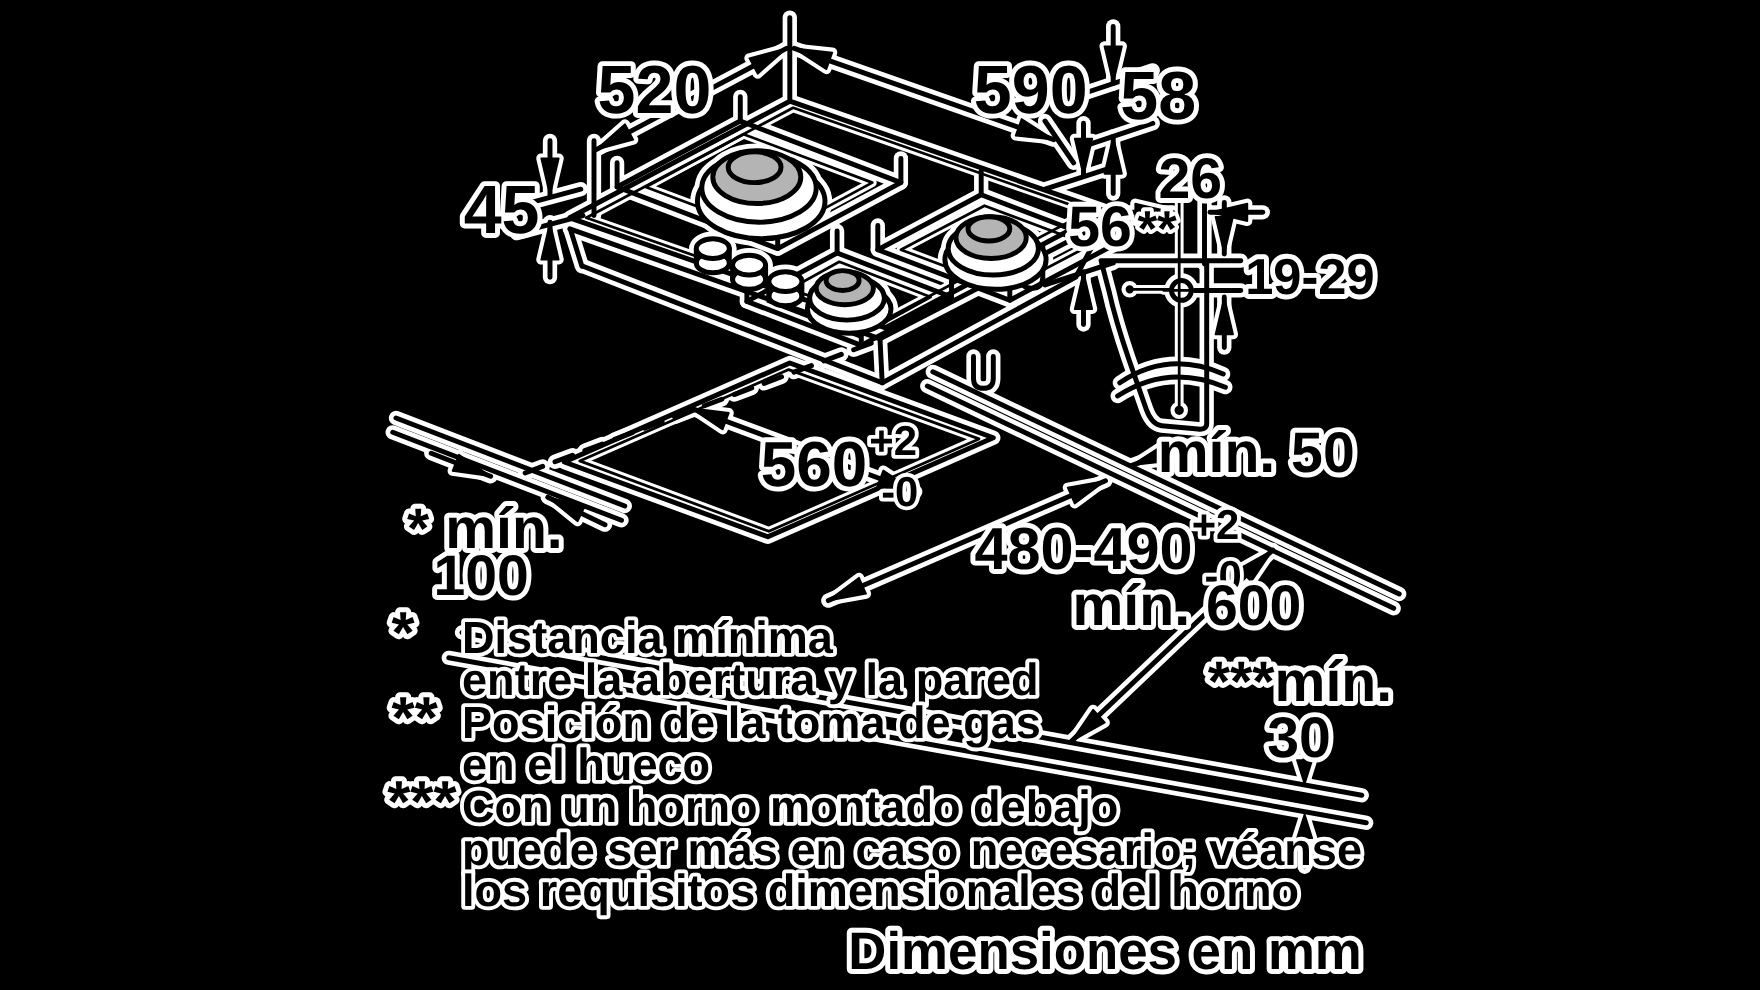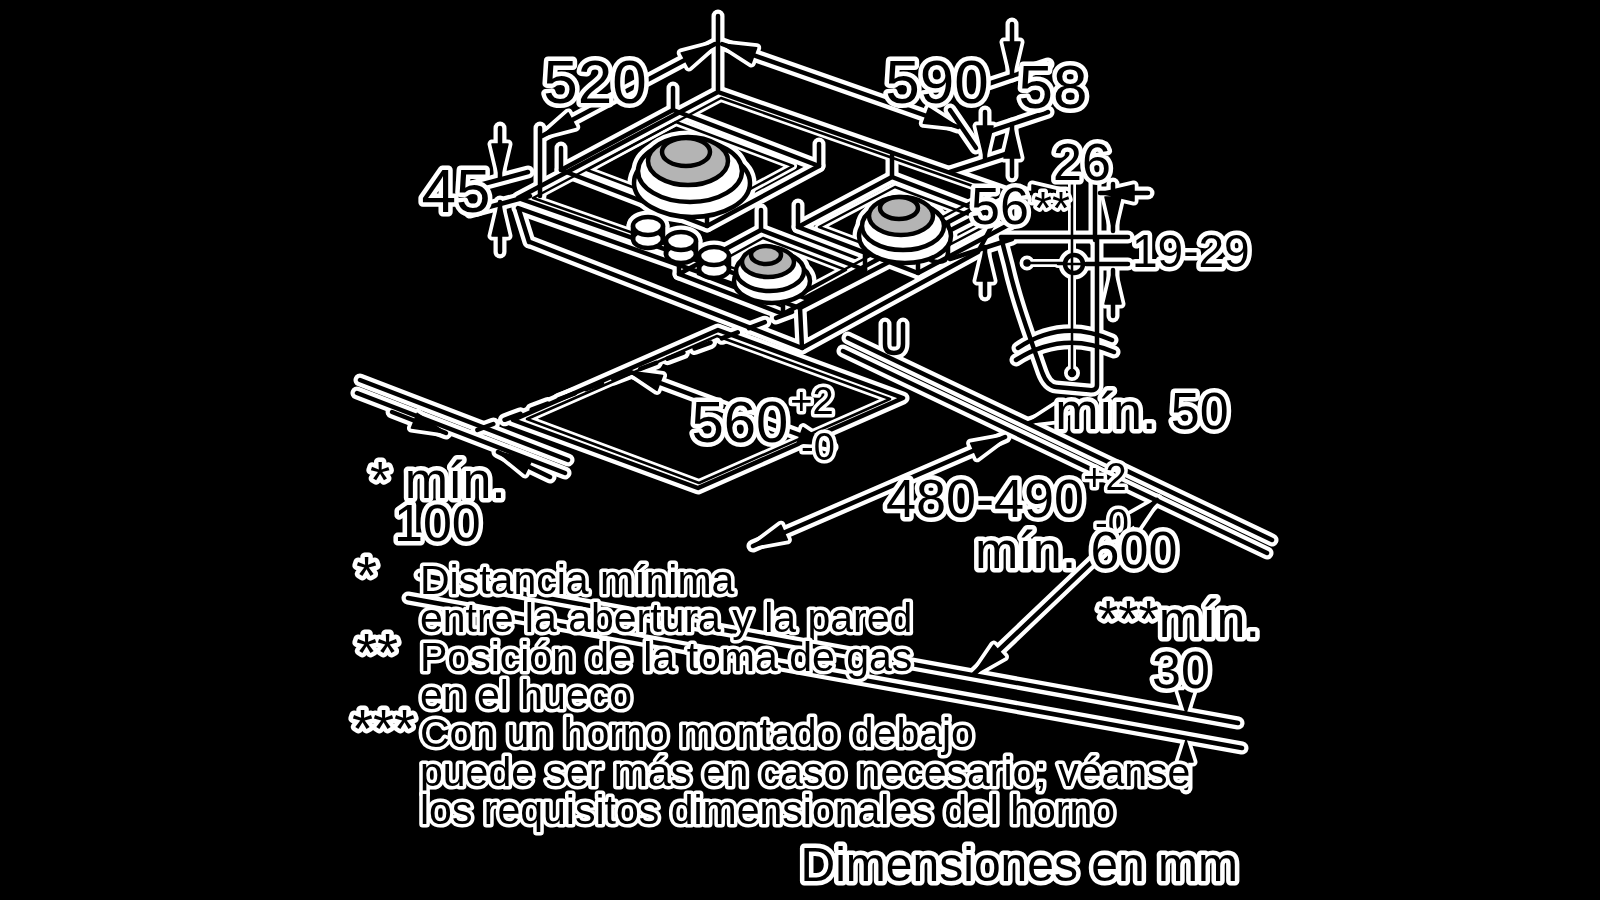--- a/index.html
+++ b/index.html
@@ -1,16 +1,16 @@
 <!DOCTYPE html>
 <html><head>
 <meta charset="utf-8">
 <style>
   html,body{margin:0;padding:0;background:#000;}
-  #stage{position:relative;width:1600px;height:900px;background:var(--bg,#000);overflow:hidden;}
+  #stage{position:relative;width:1600px;height:900px;background:var(--bg,#000);overflow:hidden;font-weight:bold;}
   svg{position:absolute;left:0;top:0;}
   
   #art *{fill:none;stroke:var(--s,#000);stroke-width:var(--w,4.5);stroke-linecap:round;stroke-linejoin:round;}
   #art .thin{stroke-width:var(--wt,2.5);}
   #art .dash{stroke-dasharray:17 12;}
   #art .arrow{fill:var(--s,#000);stroke-width:var(--wa,1.5);}
   #art .gfill{fill:var(--gf,#b4b4b4);}
   #art .wfill{fill:var(--wf,#fff);}
   use.halo{--s:#fff;--w:13;--wt:8;--wa:9;--gf:#fff;--wf:#fff;}
   use.core{--s:#000;--w:4.5;--wt:2.5;--wa:1.5;--gf:#b4b4b4;--wf:#fff;}

